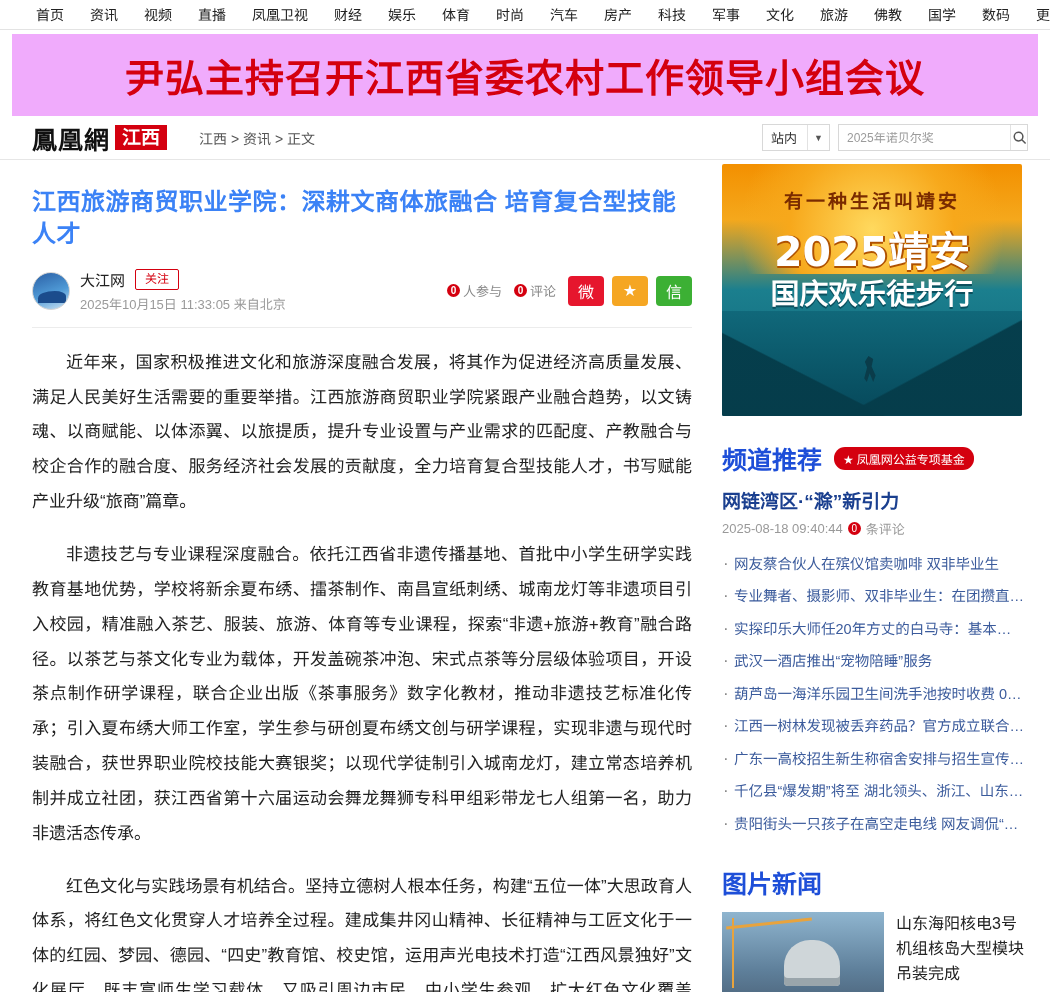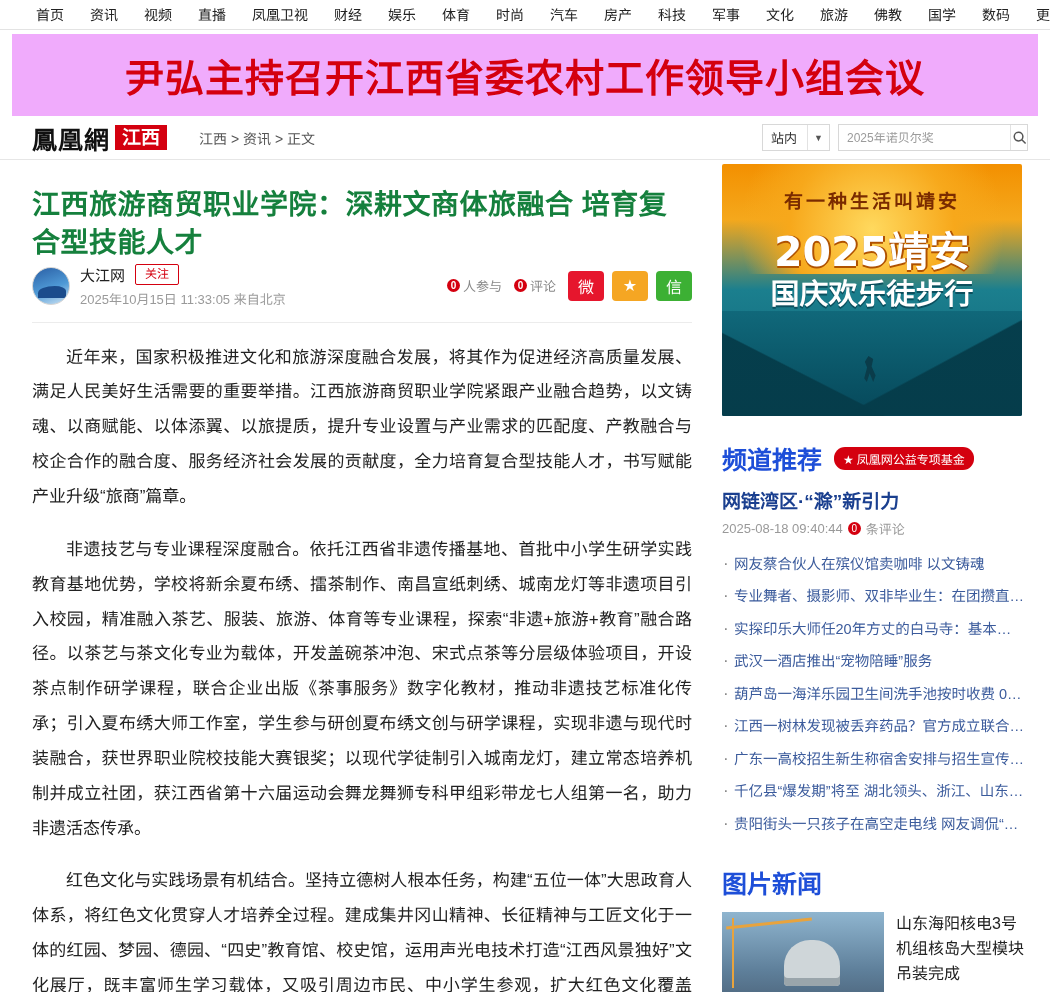--- a/index.html
+++ b/index.html
@@ -137,24 +137,24 @@
     display: flex;
     width: 1050px;
     padding: 0 22px 0 32px;
     gap: 30px;
   }
   .main-col { width: 660px; }
   .side-col { width: 302px; }
 
   
   h1.article-title {
-    font-size: 28px;
-    color: #15803d;
-    font-weight: bold;
-    margin: 26px 0 2px 0;
+    font-size: 24px;
+    color: #3b82f6;
+    font-weight: bold;
+    margin: 26px 0 18px 0;
     line-height: 1.35;
     letter-spacing: .5px;
   }
   .meta-row {
     display: flex;
     align-items: center;
     margin-bottom: 14px;
   }
   .avatar {
     width: 38px; height: 38px;
@@ -508,21 +508,21 @@
     </div>
 
     <div class="feature-title">网链湾区·“滁”新引力</div>
     <div class="feature-meta">
       <span>2025-08-18 09:40:44</span>
       <span class="cnum">0</span>
       <span>条评论</span>
     </div>
 
     <ul class="side-list">
-      <li>网友蔡合伙人在殡仪馆卖咖啡 以文铸魂</li>
+      <li>网友蔡合伙人在殡仪馆卖咖啡 双非毕业生</li>
       <li>专业舞者、摄影师、双非毕业生：在团攒直播间就业</li>
       <li>实探印乐大师任20年方丈的白马寺：基本无商业元素</li>
       <li>武汉一酒店推出“宠物陪睡”服务</li>
       <li>葫芦岛一海洋乐园卫生间洗手池按时收费 0.3元15秒</li>
       <li>江西一树林发现被丢弃药品？官方成立联合调查组调查</li>
       <li>广东一高校招生新生称宿舍安排与招生宣传不符</li>
       <li>千亿县“爆发期”将至 湖北领头、浙江、山东紧追</li>
       <li>贵阳街头一只孩子在高空走电线 网友调侃“猴子成精”</li>
     </ul>
 

